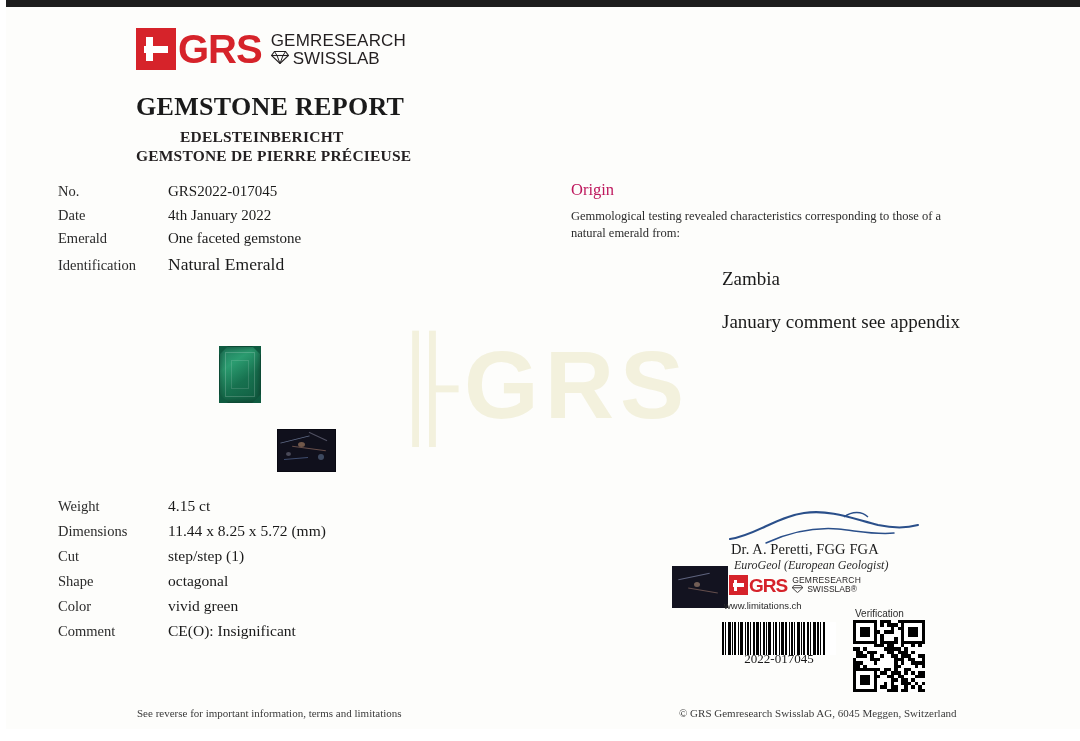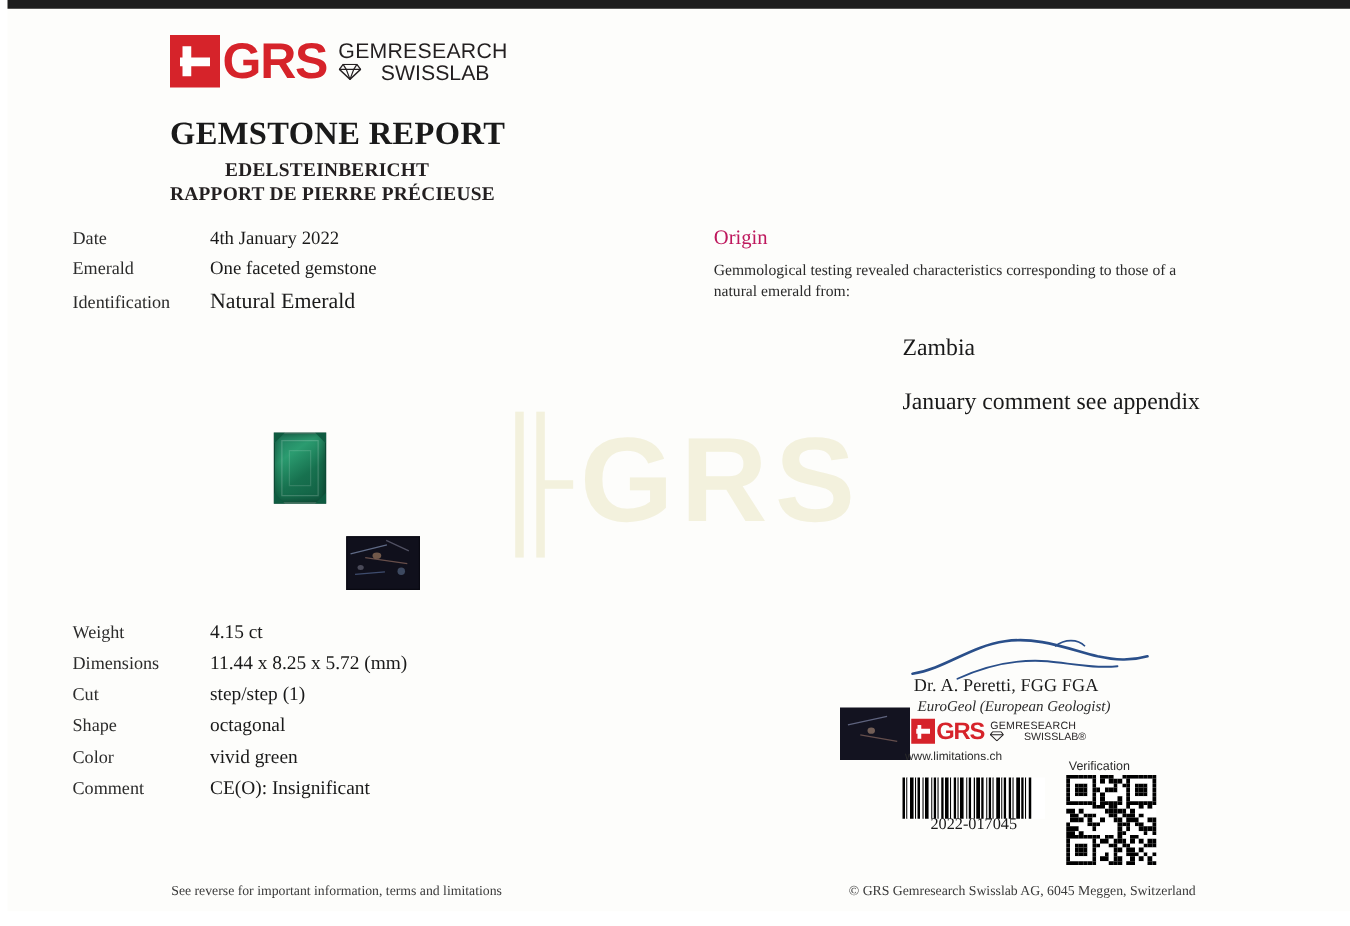--- a/index.html
+++ b/index.html
@@ -90,21 +90,21 @@
   .grs-logo .sub-words {
     font-family: "Liberation Sans", sans-serif;
     color: #231f20;
     line-height: 1.05;
   }
   .grs-logo .sub-words .line1 {
     letter-spacing: .2px;
   }
   .grs-logo .sub-words .line2 {
     display: flex;
-    gap: 16px;
+    gap: 4px;
   }
   .diamond-glyph {
     display: inline-block;
     position: relative;
   }
 
   
   #logo-main {
     left: 136px;
     top: 28px;
@@ -411,23 +411,27 @@
             <line x1="12" y1="4.5" x2="9" y2="12.5" stroke="#231f20" stroke-width="1"></line>
           </svg>
         </span>
         <span>SWISSLAB</span>
       </div>
     </div>
   </div>
 
   <div class="title-main">GEMSTONE REPORT</div>
   <div class="title-de">EDELSTEINBERICHT</div>
-  <div class="title-fr">RAPPORT DE PIERRE PRÉCIEUSE</div>
+  <div class="title-fr">GEMSTONE DE PIERRE PRÉCIEUSE</div>
 
   <div class="info-table">
+    <div class="info-row">
+      <div class="info-label">No.</div>
+      <div class="info-value">GRS2022-017045</div>
+    </div>
     <div class="info-row">
       <div class="info-label">Date</div>
       <div class="info-value">4th January 2022</div>
     </div>
     <div class="info-row">
       <div class="info-label">Emerald</div>
       <div class="info-value">One faceted gemstone</div>
     </div>
     <div class="info-row ident">
       <div class="info-label">Identification</div>

